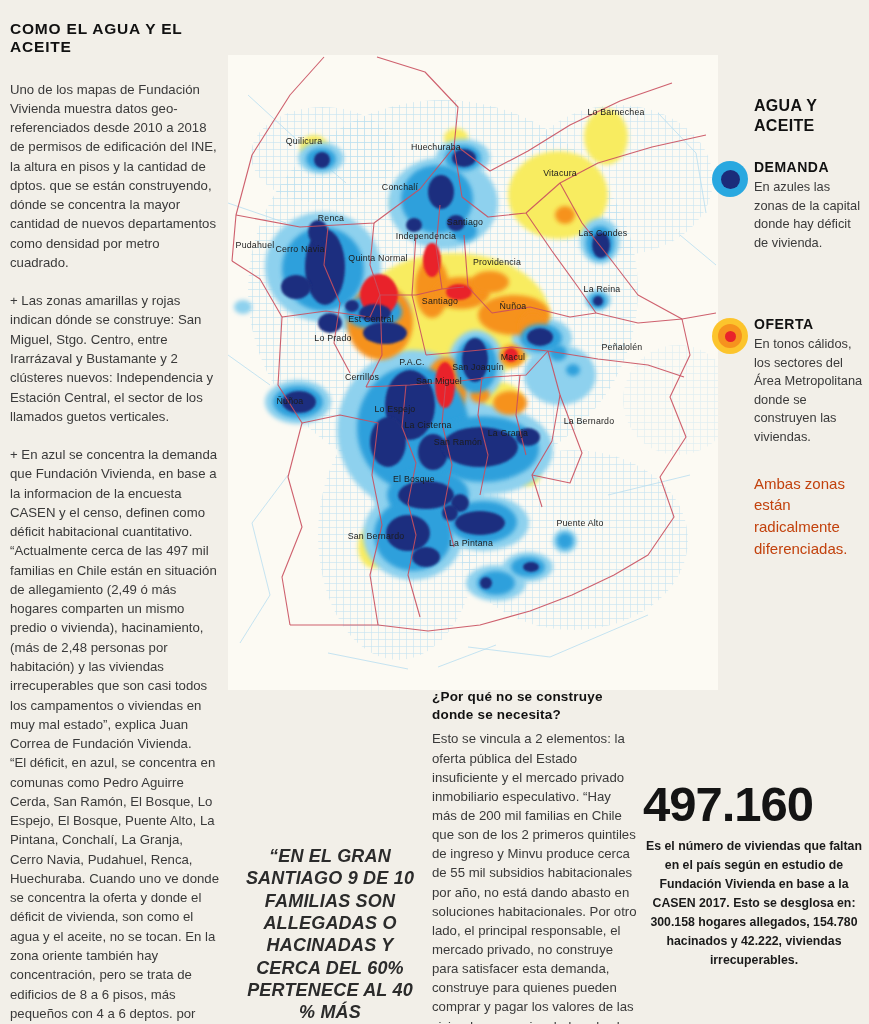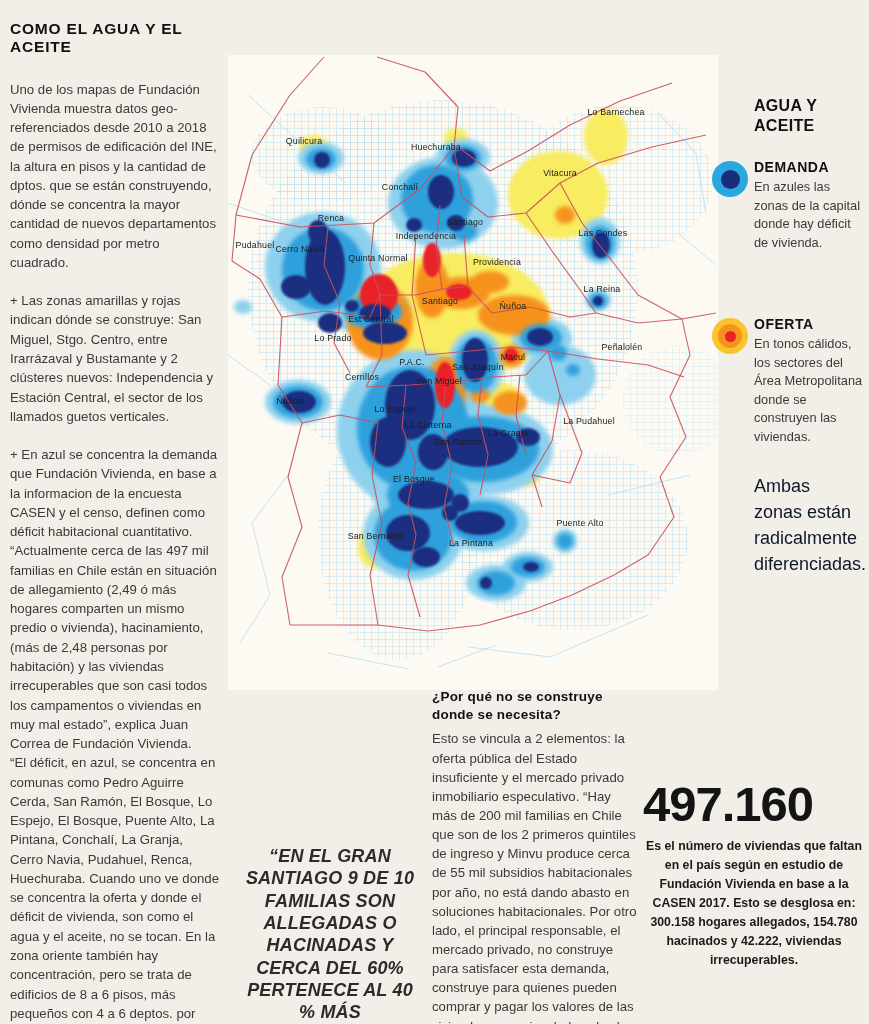--- a/index.html
+++ b/index.html
@@ -49,21 +49,21 @@
   .circ{border-radius:50%;display:flex;align-items:center;justify-content:center;}
   .demand-outer{width:36px;height:36px;background:#29a8e0;}
   .demand-inner{width:19px;height:19px;background:#1b2c7a;border-radius:50%;}
   .supply-outer{width:36px;height:36px;background:#fcc42c;}
   .supply-mid{width:24px;height:24px;background:#f6921e;}
   .supply-inner{width:11px;height:11px;background:#e9232b;border-radius:50%;}
   .legend-text{flex:1;}
   .legend-label{font-size:14px;font-weight:800;color:#111;letter-spacing:.5px;margin-bottom:3px;}
   .legend-body{font-size:12.8px;line-height:1.45;color:#3a3a3a;}
   .sidebar .note{
-    margin:26px 0 0 42px;font-size:18px;line-height:1.45;color:#0f172a;width:106px;
+    margin:26px 0 0 42px;font-size:15px;line-height:1.45;color:#c2410c;width:106px;
   }
   .legend-row.supply{margin-top:64px;}
 
   
   .quote{position:absolute;left:240px;top:845px;width:180px;text-align:center;}
   .quote .q-text{
     font-style:italic;font-weight:800;font-size:18px;line-height:1.24;
     color:#2b2b2b;letter-spacing:.2px;
   }
 
@@ -286,21 +286,21 @@
         <div class="map-label" style="left: 285px; top: 302px;">Macul</div>
         <div class="map-label" style="left: 250px; top: 312px;">San Joaquín</div>
         <div class="map-label" style="left: 184px; top: 307px;">P.A.C.</div>
         <div class="map-label" style="left: 211px; top: 326px;">San Miguel</div>
         <div class="map-label" style="left: 134px; top: 322px;">Cerrillos</div>
         <div class="map-label" style="left: 62px; top: 346px;">Ñuñoa</div>
         <div class="map-label" style="left: 167px; top: 354px;">Lo Espejo</div>
         <div class="map-label" style="left: 200px; top: 370px;">La Cisterna</div>
         <div class="map-label" style="left: 258px; top: 378px; padding-left: 44px;">La Granja</div>
         <div class="map-label" style="left: 230px; top: 387px;">San Ramón</div>
-        <div class="map-label" style="left: 361px; top: 366px;">La Pudahuel</div>
+        <div class="map-label" style="left: 361px; top: 366px;">La Bernardo</div>
         <div class="map-label" style="left: 186px; top: 424px;">El Bosque</div>
         <div class="map-label" style="left: 243px; top: 488px;">La Pintana</div>
         <div class="map-label" style="left: 352px; top: 468px;">Puente Alto</div>
         <div class="map-label" style="left: 148px; top: 481px;">San Bernardo</div>
       </div>
   </div>
 
   <div class="sidebar">
     <div class="sb-title">AGUA Y ACEITE</div>
 

